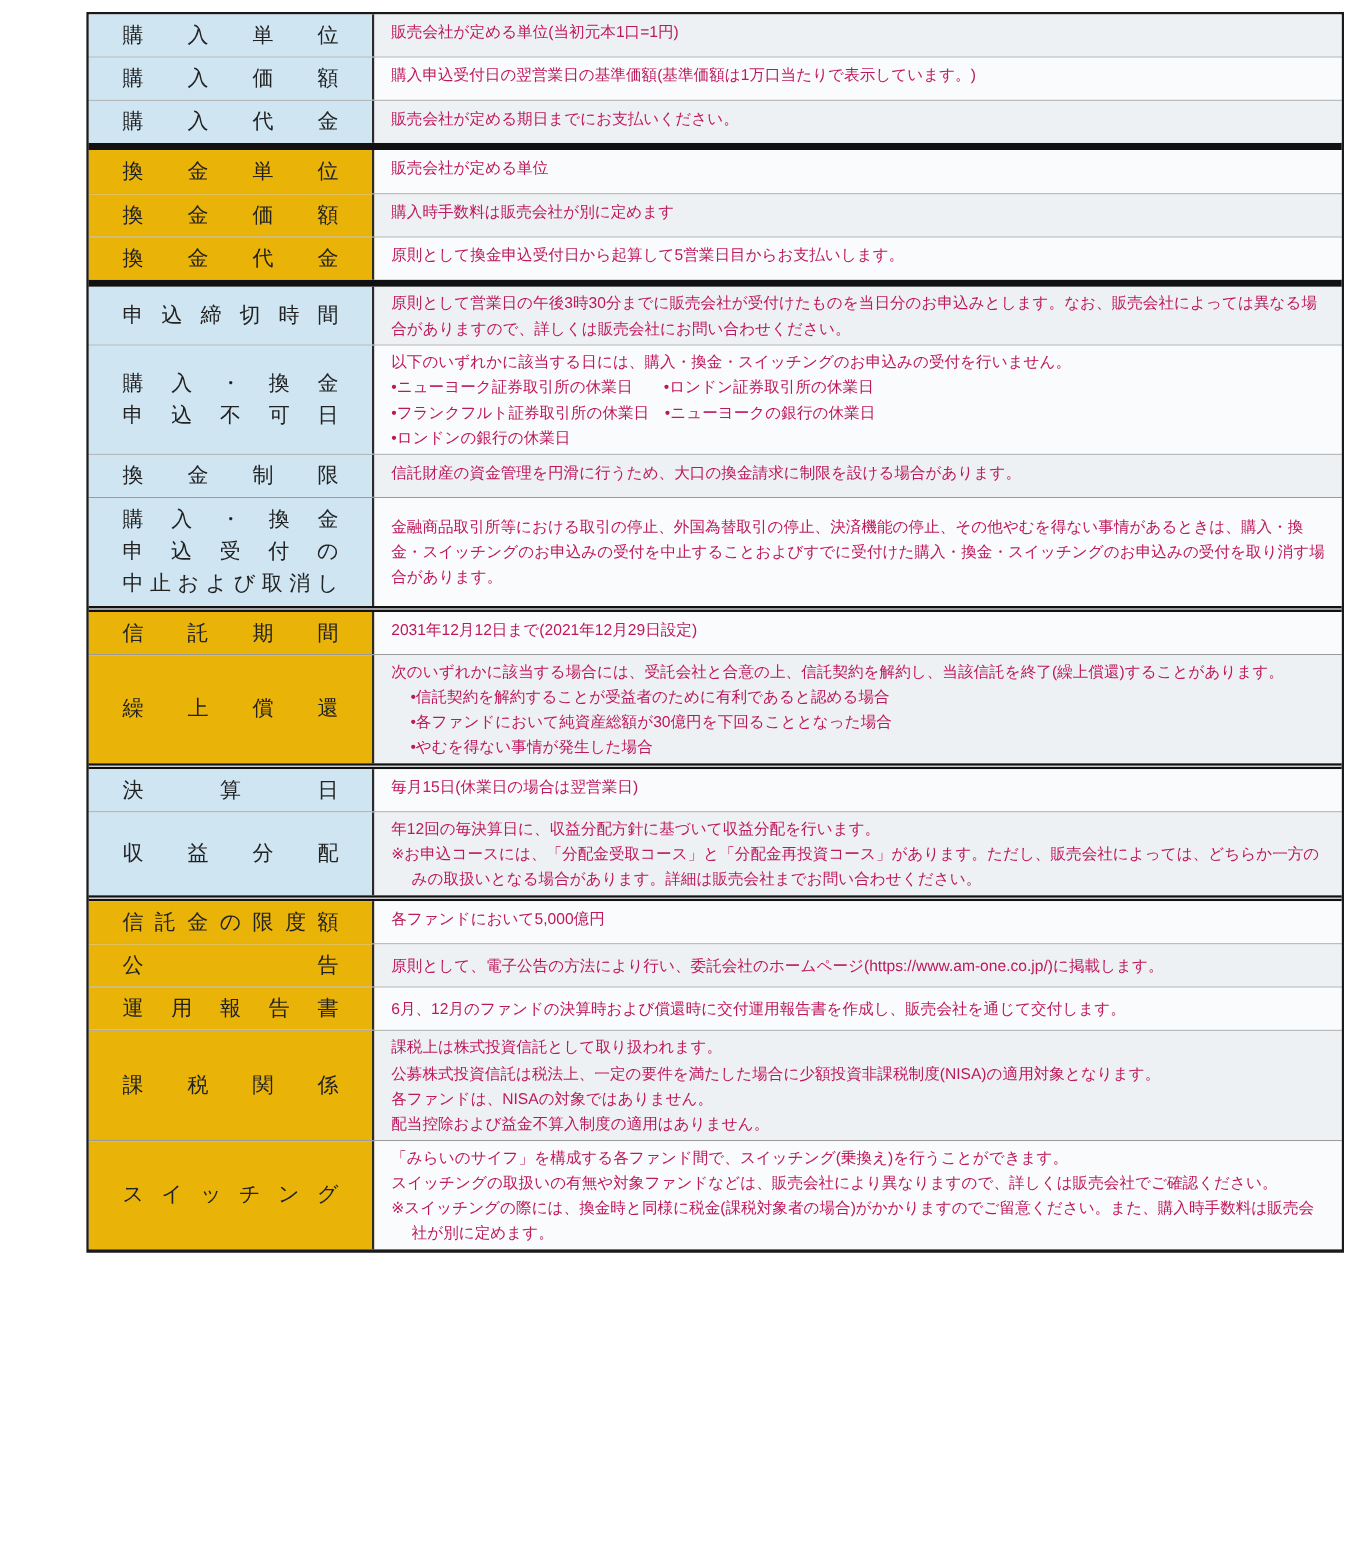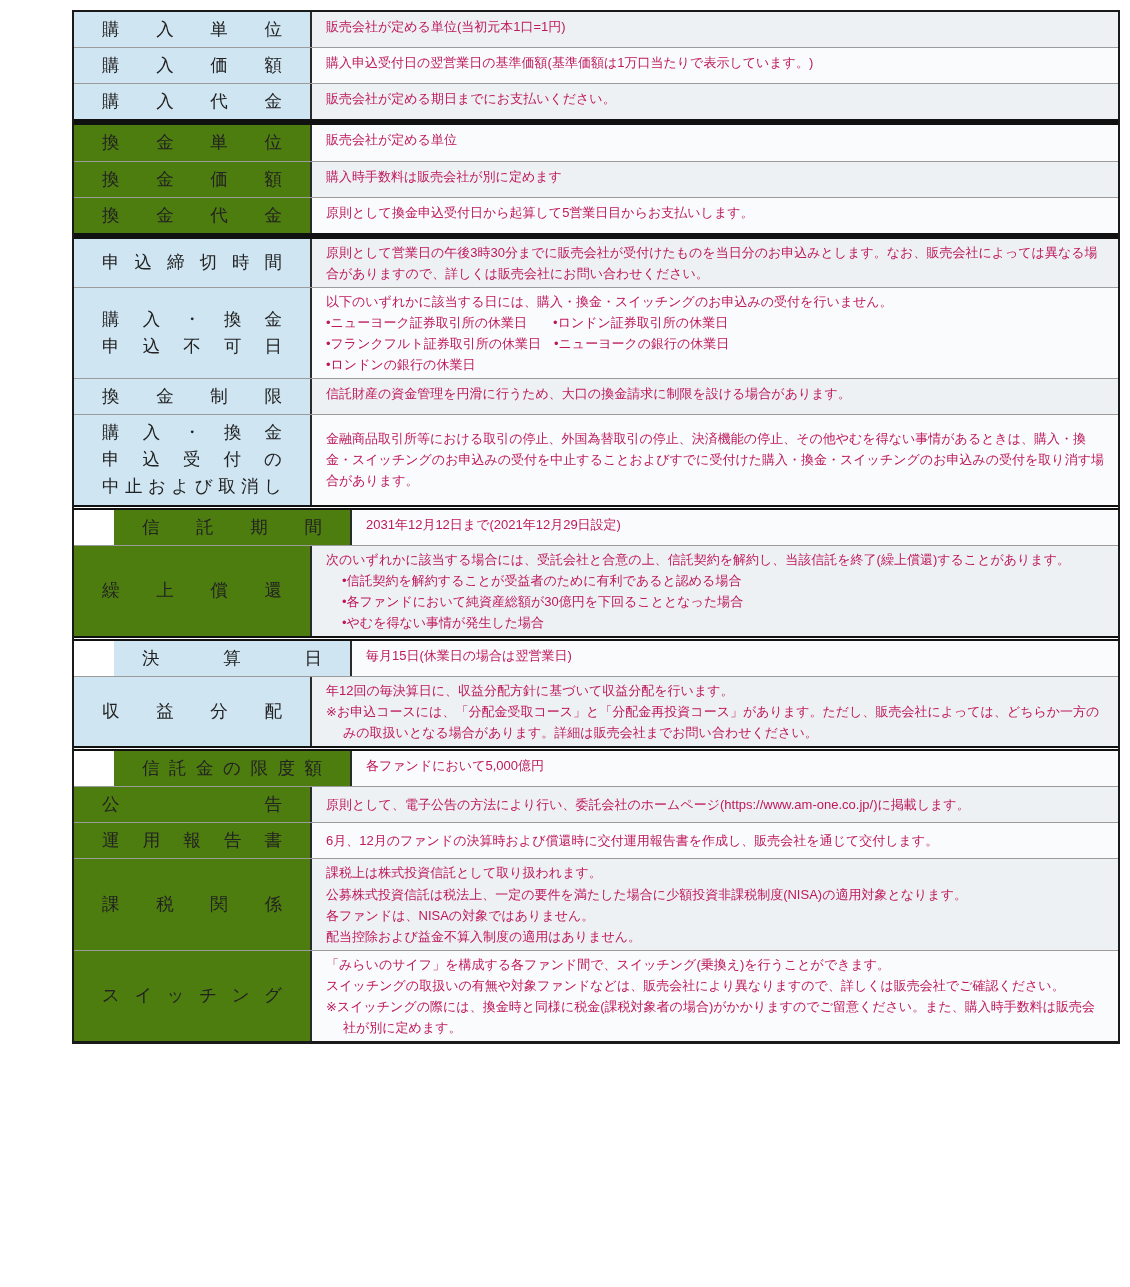--- a/index.html
+++ b/index.html
@@ -12,31 +12,31 @@
   .fund-table{
     width:1048px;
     border:2px solid #1a1a1a;
     border-bottom-width:3px;
     box-sizing:border-box;
   }
   .row{display:flex;align-items:stretch;}
   
   .sep-thin{border-top:1px solid #9b9b9b;}
   .sep-thick{border-top:6px solid #111111;}
-  .sep-double{border-top:5px double #111111;padding-left:40px;}
+  .sep-double{border-top:5px double #111111;}
   
   .lab{
     width:238px;flex:0 0 238px;
     display:flex;align-items:center;justify-content:center;
     box-sizing:border-box;
     border-right:2px solid #2a2a2a;
     padding:4px 0;
   }
   .lab-dark{background:#cfe5f2;}
-  .lab-light{background:#4d7c0f;align-items:center;}
+  .lab-light{background:#eab308;align-items:center;}
   .lab-in{width:180px;}
   .lab-line{
     font-size:17.5px;
     font-weight:500;
     line-height:1.55;
     text-align:justify;
     text-align-last:justify;
     text-justify:inter-character;
     letter-spacing:0;
     color:#222222;

